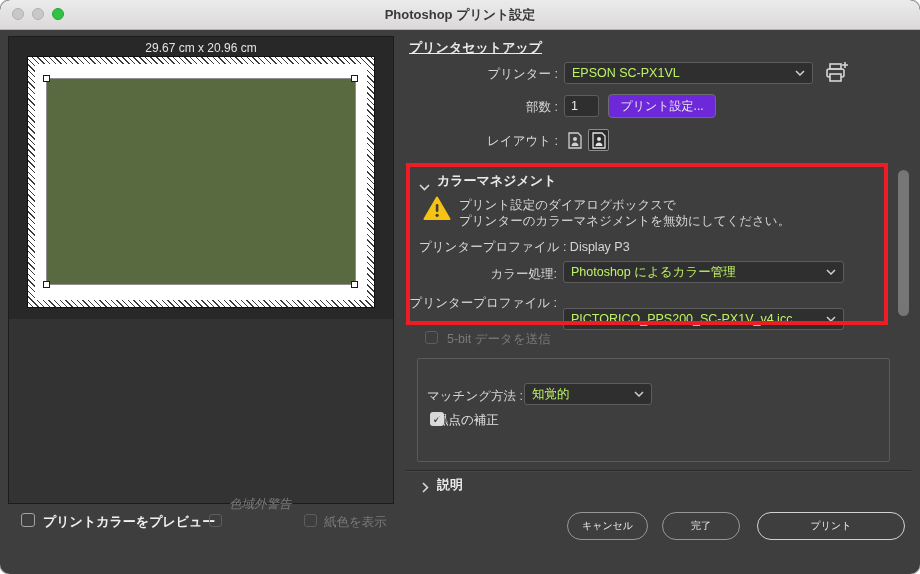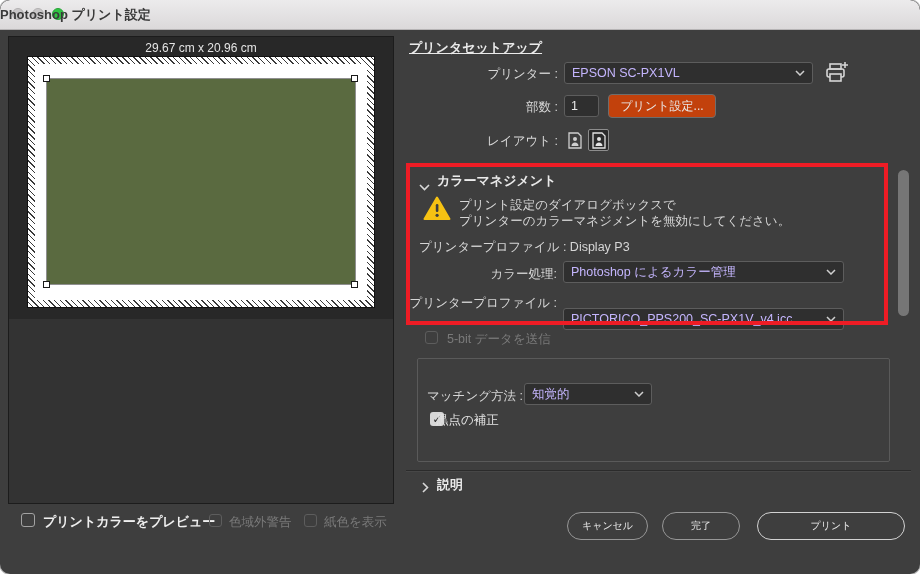--- a/index.html
+++ b/index.html
@@ -1,19 +1,19 @@
 <!DOCTYPE html>
 <html><head>
 <meta charset="utf-8">
 <style>
   html,body{margin:0;padding:0;background:#ffffff;font-family:"Liberation Sans","DejaVu Sans",sans-serif;}
   #dialog{position:relative;width:920px;height:574px;background:#3e3e3e;border-radius:10px;overflow:hidden;box-shadow:0 0 0 1px rgba(0,0,0,.28);}
   
   .titlebar{position:absolute;left:0;top:0;right:0;height:29px;background:linear-gradient(#ecebec,#dbd9da);border-bottom:1px solid #b6b4b5;border-radius:10px 10px 0 0;}
-  .titlebar .title{position:absolute;left:0;right:0;top:6px;font-size:13px;font-weight:700;color:#3a3a3a;}
+  .titlebar .title{position:absolute;left:0;right:0;top:6px;text-align:center;font-size:13px;font-weight:700;color:#3a3a3a;}
   .light{position:absolute;top:8px;width:12px;height:12px;border-radius:50%;}
   .light.l1{left:12px;background:#c9c7c8;border:1px solid #b2b0b1;box-sizing:border-box;}
   .light.l2{left:32px;background:#c9c7c8;border:1px solid #b2b0b1;box-sizing:border-box;}
   .light.l3{left:52px;background:#31c343;border:1px solid #27a338;box-sizing:border-box;}
   
   .preview-panel{position:absolute;left:8px;top:36px;width:386px;height:468px;background:linear-gradient(#282828 0 282px,#333333 282px 100%);border:1px solid #1c1c1c;box-sizing:border-box;}
   .dim-label{position:absolute;left:0;top:4px;width:100%;text-align:center;font-size:12px;color:#e4e4e4;}
   .paper{position:absolute;left:19px;top:20px;width:346px;height:250px;background:repeating-linear-gradient(45deg,#ffffff 0 3px,#3a3a3a 3px 4px);box-shadow:0 0 0 1px #111;}
   .paper-inner{position:absolute;left:7px;top:7px;right:7px;bottom:7px;background:#ffffff;}
   .photo{position:absolute;left:19px;top:22px;width:308px;height:205px;outline:1px solid #8f8f8f;overflow:hidden;
@@ -51,25 +51,25 @@
       radial-gradient(130px 90px at 18% 97%, rgba(42,60,30,.95) 0 50%, rgba(42,60,30,0) 100%),
       radial-gradient(120px 80px at 60% 60%, rgba(62,82,44,.9) 0 60%, rgba(62,82,44,0) 100%),
       radial-gradient(100px 70px at 50% 100%, rgba(38,54,28,.9) 0 55%, rgba(38,54,28,0) 100%);
   }
   .handle{position:absolute;width:7px;height:7px;background:#ffffff;border:1px solid #1a1a1a;box-sizing:border-box;}
   .h-tl{left:15px;top:18px;} .h-tr{left:323px;top:18px;} .h-bl{left:15px;top:224px;} .h-br{left:323px;top:224px;}
   
   .sec-title{position:absolute;font-size:13px;font-weight:700;color:#eaeaea;}
   .lbl{position:absolute;font-size:12.5px;color:#d6d6d6;}
   .lbl.r{text-align:right;}
-  .dd{position:absolute;height:22px;box-sizing:border-box;background:#2f2f2f;border:1px solid #5d5d5d;border-radius:3px;color:#c4b5fd;font-size:12.5px;display:flex;align-items:center;justify-content:space-between;padding:0 7px;cursor:default;}
+  .dd{position:absolute;height:22px;box-sizing:border-box;background:#2f2f2f;border:1px solid #5d5d5d;border-radius:3px;color:#bef264;font-size:12.5px;display:flex;align-items:center;justify-content:space-between;padding:0 7px;cursor:default;}
   .dd .val{white-space:nowrap;overflow:hidden;}
   .chev{flex:0 0 auto;margin-left:6px;}
   .txtinput{position:absolute;height:22px;box-sizing:border-box;background:#2f2f2f;border:1px solid #5d5d5d;border-radius:3px;color:#e8e8e8;font-size:12.5px;padding:0 6px;font-family:inherit;outline:none;}
-  .btn-dark{position:absolute;height:24px;box-sizing:border-box;background:#c2410c;border:1px solid #6d6d6d;border-radius:4px;color:#e8e8e8;font-size:12px;display:flex;align-items:center;justify-content:center;cursor:default;}
+  .btn-dark{position:absolute;height:24px;box-sizing:border-box;background:#6d28d9;border:1px solid #6d6d6d;border-radius:4px;color:#e8e8e8;font-size:12px;display:flex;align-items:center;justify-content:center;cursor:default;}
   .layout-tile{position:absolute;width:21px;height:22px;box-sizing:border-box;display:flex;align-items:center;justify-content:center;border-radius:2px;}
   .layout-tile.sel{background:#2a2a2a;border:1px solid #8d8d8d;}
   .red-rect{position:absolute;left:406px;top:163px;width:482px;height:162px;border:4px solid #ee1c25;box-sizing:border-box;pointer-events:none;}
   .cb{position:absolute;box-sizing:border-box;border-radius:3px;}
   .cb.off{border:1px solid #a2a2a2;background:transparent;}
   .cb.dis{border:1px solid #5d5d5d;background:transparent;}
   .cb.on{background:#d7d7d7;color:#1d1d1d;font-size:11px;font-weight:700;display:flex;align-items:center;justify-content:center;}
   .groupbox{position:absolute;left:417px;top:358px;width:473px;height:104px;border:1px solid #5a5a5a;border-radius:2px;box-sizing:border-box;}
   .divider{position:absolute;left:406px;top:470px;width:505px;height:1px;background:#2b2b2b;box-shadow:0 1px 0 #474747;}
   .scroll-thumb{position:absolute;left:898px;top:170px;width:11px;height:146px;border-radius:6px;background:#767676;}
@@ -203,21 +203,21 @@
       </svg>
   </div>
   <div class="sec-title" style="left:437px;top:476px;">説明</div>
 
   <div class="scroll-thumb"></div>
 
   <span class="cb off" style="left:21px;top:513px;width:14px;height:14px;"></span>
   <div class="lbl bold-white" style="left:43px;top:513px;font-size:13px;">プリントカラーをプレビュー</div>
 
   <span class="cb dis" style="left:209px;top:514px;width:13px;height:13px;"></span>
-  <div class="lbl muted" style="left:229px;top:514px;">色域外警告</div>
+  <div class="lbl muted" style="left:229px;top:496px;font-style:italic;">色域外警告</div>
 
   <span class="cb dis" style="left:304px;top:514px;width:13px;height:13px;"></span>
   <div class="lbl muted" style="left:324px;top:514px;">紙色を表示</div>
 
   <div class="pill" style="left:567px;width:81px;">キャンセル</div>
   <div class="pill" style="left:662px;width:78px;">完了</div>
   <div class="pill default" style="left:757px;width:148px;">プリント</div>
 
 </div>
 

